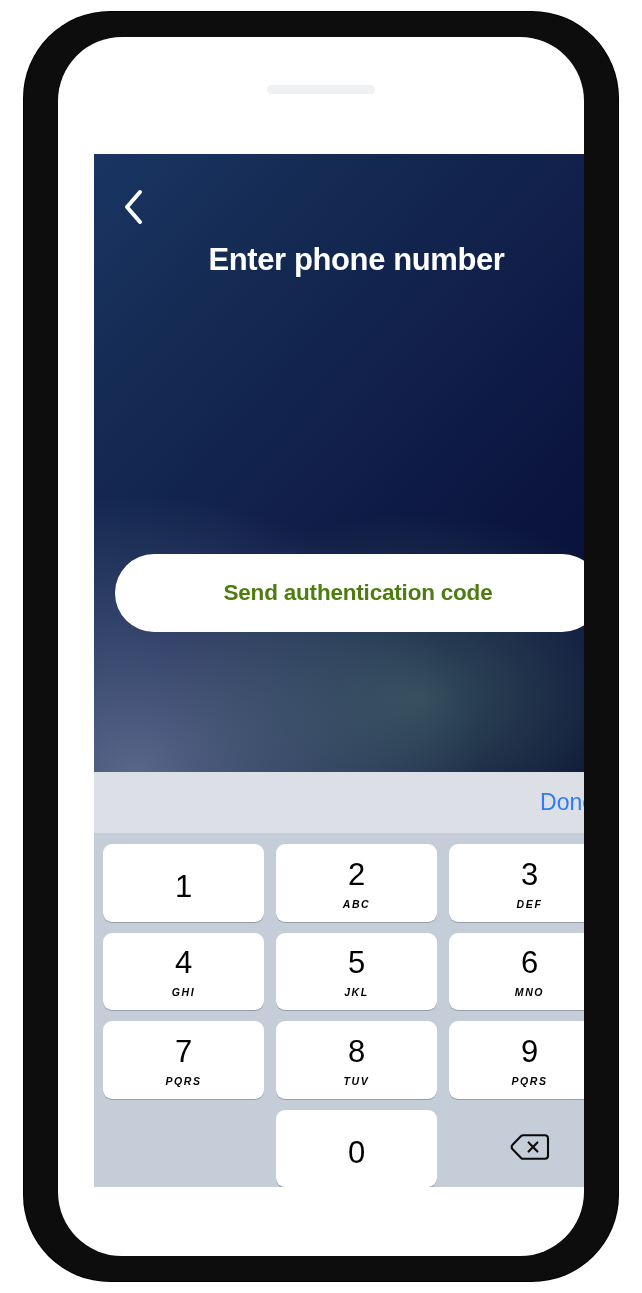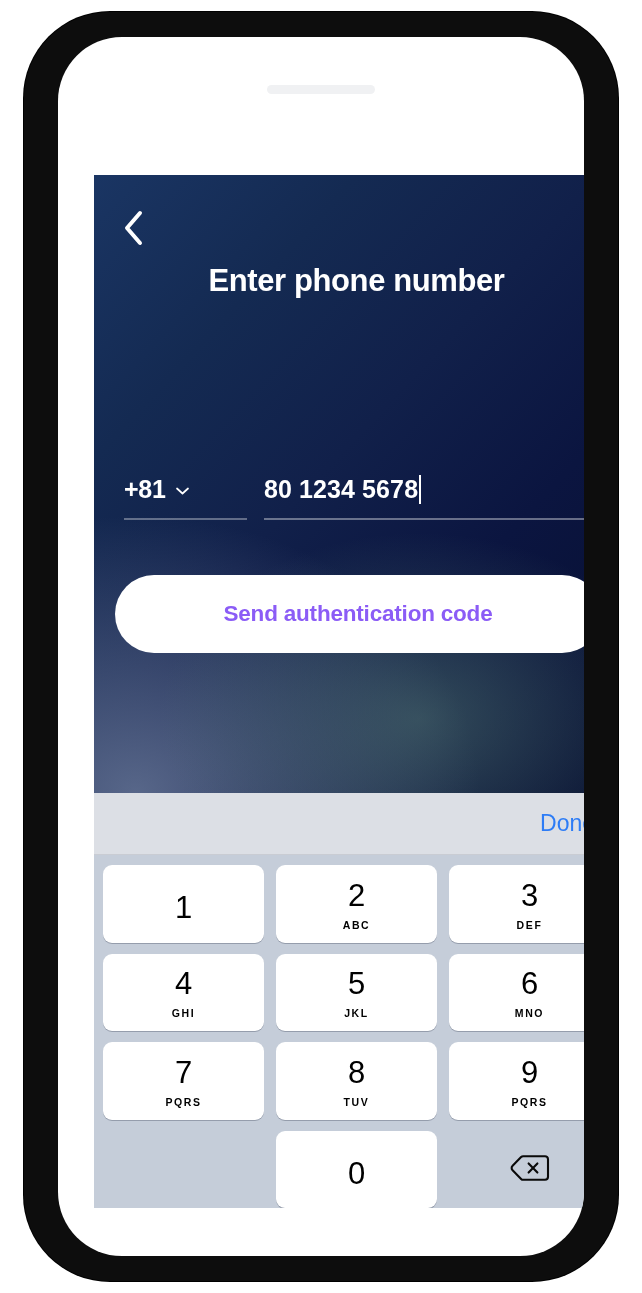--- a/index.html
+++ b/index.html
@@ -50,21 +50,21 @@
     width: 108px;
     height: 9px;
     border-radius: 5px;
     background: #f0f1f3;
   }
 
   
   .app-screen {
     position: absolute;
     left: 36px;
-    top: 138px;
+    top: 117px;
     width: 525px;
     height: 1033px;
     overflow: hidden;
   }
 
   
   .hero {
     position: relative;
     width: 525px;
     height: 618px;
@@ -170,21 +170,21 @@
   
   .cta-btn {
     position: absolute;
     left: 21px;
     top: 400px;
     width: 486px;
     height: 78px;
     background: #ffffff;
     border: none;
     border-radius: 39px;
-    color: #8b5cf6;
+    color: #4d7c0f;
     font-family: "Liberation Sans", sans-serif;
     font-size: 22.5px;
     font-weight: bold;
     letter-spacing: -0.2px;
     cursor: pointer;
     text-align: center;
   }
 
   
   .keyboard {
@@ -252,20 +252,21 @@
     color: #000000;
     line-height: 1;
   }
   .key .letters {
     font-size: 10.5px;
     font-weight: bold;
     letter-spacing: 1.6px;
     color: #000000;
     margin-top: 9px;
     line-height: 1;
+    font-style: italic;
   }
   .key.no-letters .digit { margin-top: 6px; }
 
   .key-empty {
     background: none;
     box-shadow: none;
     cursor: default;
   }
 
   .key-backspace {
@@ -296,37 +297,20 @@
             <span>
               <svg width="22" height="36" viewBox="0 0 22 36" fill="none">
                 <path d="M18 3 L5 18 L18 33" stroke="#ffffff" stroke-width="4" stroke-linecap="round" stroke-linejoin="round"></path>
               </svg>
             </span>
           </div>
 
           <div class="hero-title">Enter phone number</div>
 
 
-          <div class="input-row">
-
-            <div class="country-field">
-              <span class="country-code">+81</span>
-              <span class="chev-down">
-                <svg width="15" height="10" viewBox="0 0 15 10" fill="none">
-                  <path d="M2 2.5 L7.5 7.5 L13 2.5" stroke="#ffffff" stroke-width="1.7" stroke-linecap="round" stroke-linejoin="round"></path>
-                </svg>
-              </span>
-            </div>
-
-            <div class="phone-field">
-              <span class="phone-value">80 1234 5678</span>
-              <span class="caret"></span>
-            </div>
-
-          </div>
 
           <button class="cta-btn">Send authentication code</button>
 
         </div>
 
         <div class="keyboard">
 
           <div class="kb-toolbar">
             <button class="kb-done">Done</button>
           </div>

